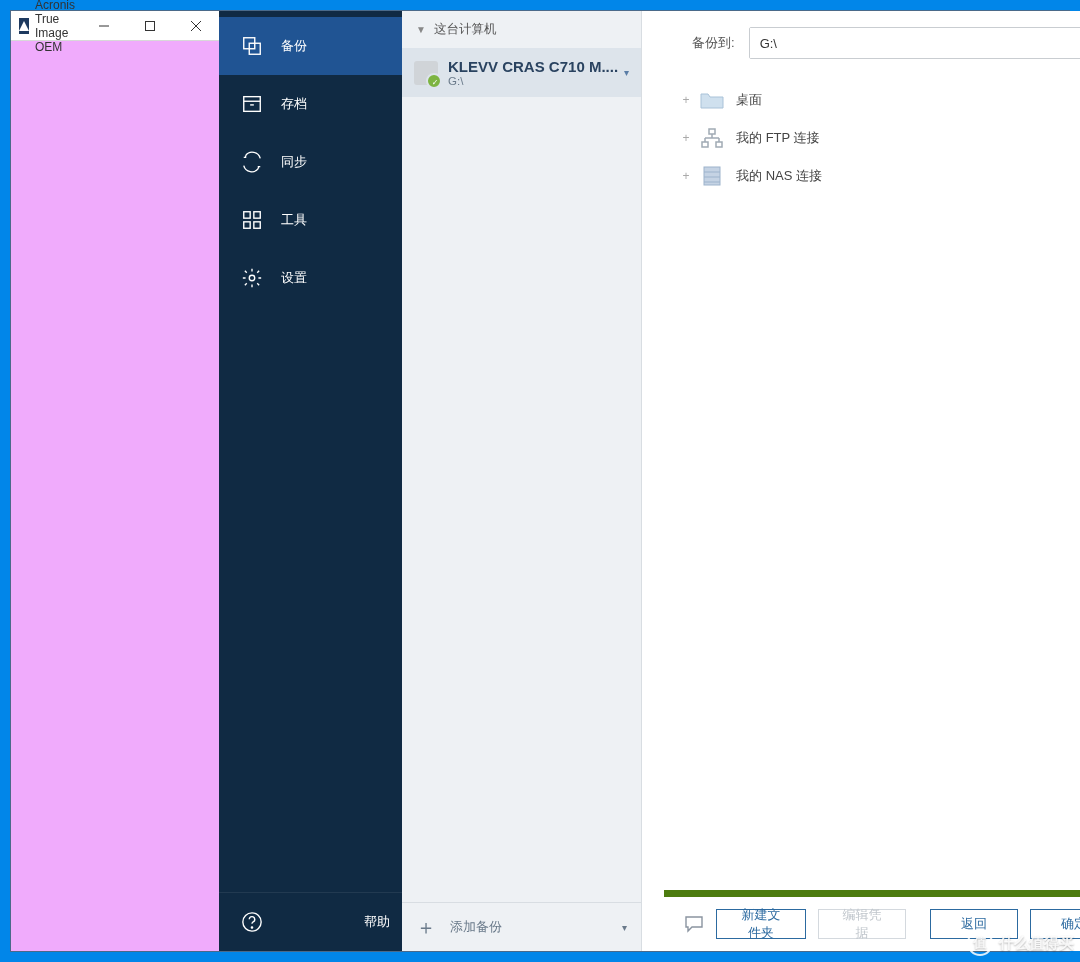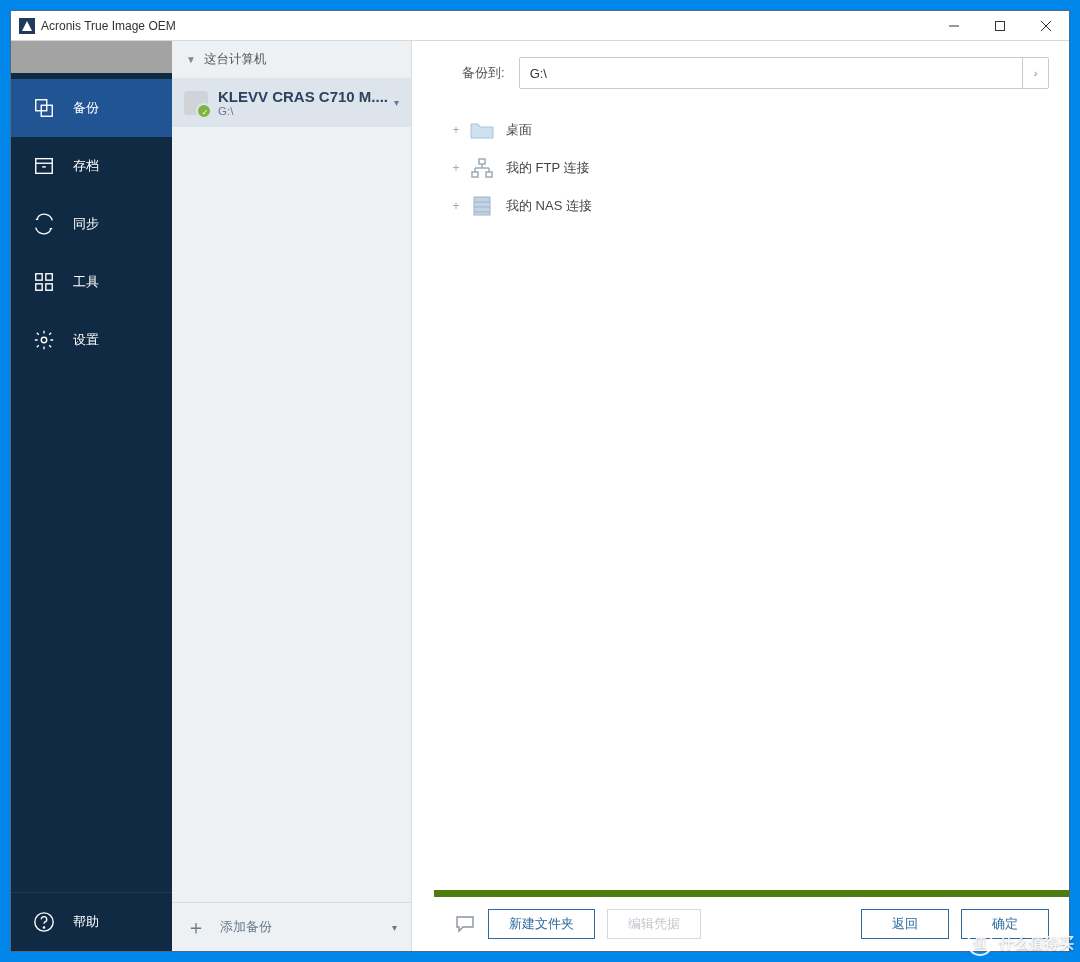--- a/index.html
+++ b/index.html
@@ -1,33 +1,33 @@
 <!DOCTYPE html>
 <html><head>
 <meta charset="utf-8">
 <style>
 * { margin: 0; padding: 0; box-sizing: border-box; font-family: "Microsoft YaHei", "Segoe UI", sans-serif; }
 body { background: #0186e9; width: 1080px; height: 962px; overflow: hidden; position: relative; }
-.window { position: absolute; top: 10px; left: 10px; right: 10px; bottom: 10px; background: #a3a3a3; border: 1px solid #4a6a8a; display: flex; flex-direction: column; }
+.window { position: absolute; top: 10px; left: 10px; right: 10px; bottom: 10px; background: #f0abfc; border: 1px solid #4a6a8a; display: flex; flex-direction: row; }
 .titlebar { height: 30px; background: #fff; display: flex; align-items: center; padding: 0 0 0 8px; border-bottom: 1px solid #d8d8d8; }
 .titlebar .app-icon { width: 16px; height: 16px; background: #1e3a5f; display: inline-flex; align-items: center; justify-content: center; margin-right: 6px; }
 .titlebar .app-icon svg { width: 10px; height: 10px; }
 .titlebar .title { font-size: 12px; color: #333; }
 .titlebar .win-controls { margin-left: auto; display: flex; }
 .titlebar .win-btn { width: 46px; height: 30px; display: flex; align-items: center; justify-content: center; color: #333; }
 .app-body { flex: 1; display: flex; min-height: 0; }
 
-.sidebar { width: 161px; background: #102a43; color: #fff; display: flex; flex-direction: column; margin-top: 32px; }
+.sidebar { width: 183px; background: #102a43; color: #fff; display: flex; flex-direction: column; }
 .sidebar .nav { flex: 1; padding-top: 6px; }
 .sidebar .nav-item { display: flex; align-items: center; padding: 18px 12px 18px 22px; cursor: pointer; font-size: 13px; }
 .sidebar .nav-item.active { background: #205493; }
 .sidebar .nav-item .icon { width: 22px; height: 22px; margin-right: 18px; display: flex; align-items: center; justify-content: center; flex-shrink: 0; }
 .sidebar .nav-item .label { line-height: 1.25; }
 .sidebar .nav-item.ap .label { font-weight: bold; }
-.sidebar .help-item { display: flex; align-items: center; padding: 18px 12px 18px 22px; cursor: pointer; font-size: 13px; border-top: 1px solid rgba(255,255,255,0.08); }
+.sidebar .help-item { display: flex; align-items: center; padding: 18px 12px 18px 22px; cursor: pointer; font-size: 13px; border-top: 1px solid rgba(255,255,255,0.08); justify-content: space-between; }
 .sidebar .help-item .icon { width: 22px; height: 22px; margin-right: 18px; display: flex; align-items: center; justify-content: center; }
 
 .list-panel { width: 240px; background: #eef1f4; display: flex; flex-direction: column; border-right: 1px solid #d8dde2; }
 .list-header { padding: 10px 14px; font-size: 12.5px; color: #555; display: flex; align-items: center; }
 .list-header .chev { margin-right: 8px; color: #888; font-size: 10px; }
 .list-item { display: flex; align-items: center; padding: 10px 12px; background: #dde4eb; cursor: pointer; position: relative; }
 .list-item .disk-icon { width: 24px; height: 24px; margin-right: 10px; background: #d0d4d8; border-radius: 3px; position: relative; flex-shrink:0; }
 .list-item .disk-icon::after { content: ""; position: absolute; width: 12px; height: 12px; background: #7db441; border: 2px solid #dde4eb; border-radius: 50%; bottom: -4px; right: -4px; }
 .list-item .disk-icon .check { position: absolute; bottom: -4px; right: -3px; width: 12px; height: 12px; z-index: 1; color:#fff; font-size:8px; display:flex; align-items:center; justify-content:center;}
 .list-item .texts { flex: 1; min-width: 0; }

